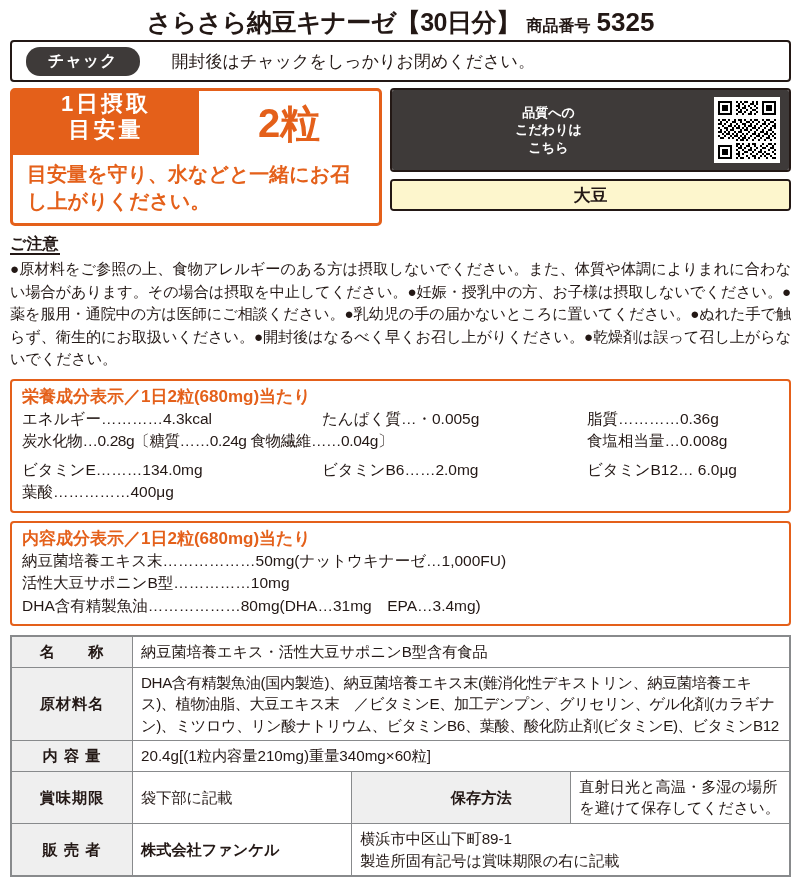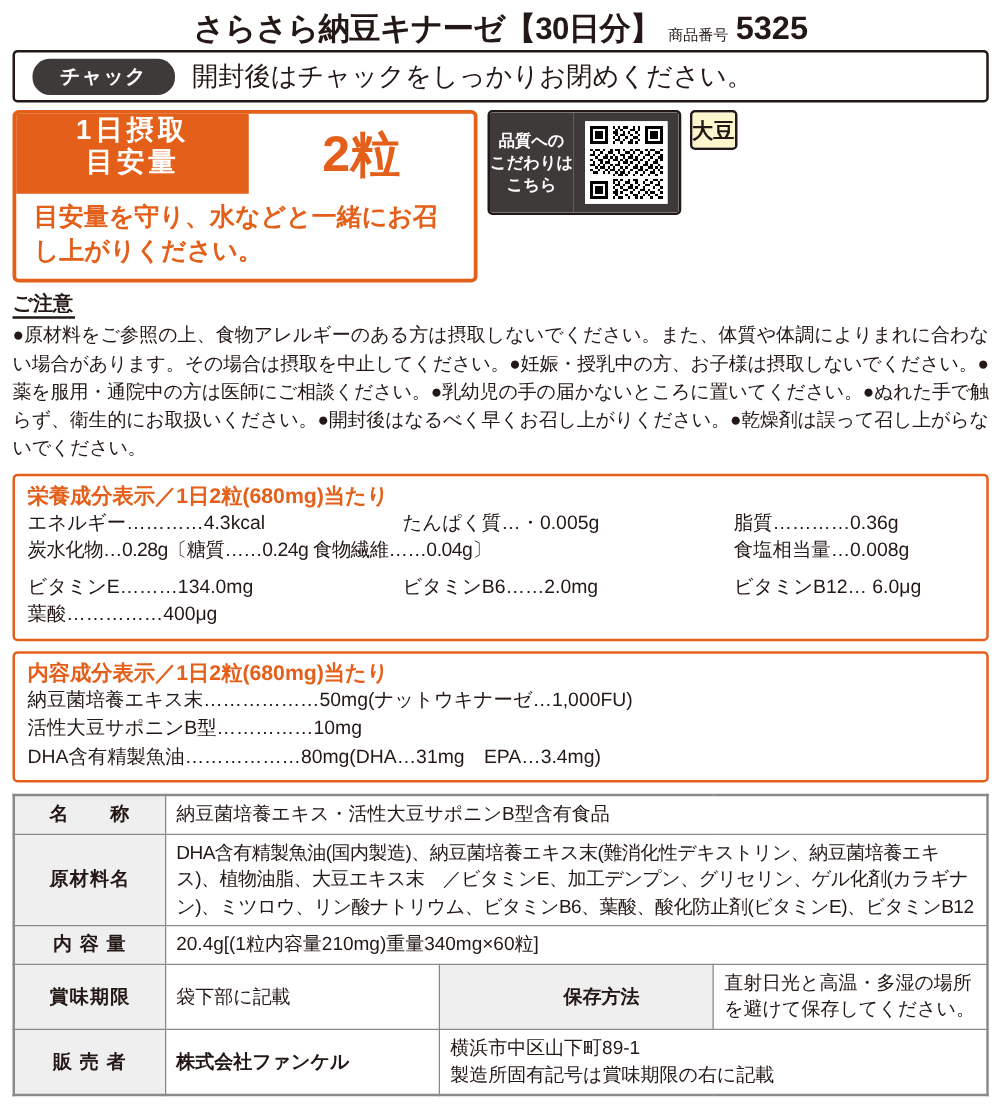--- a/index.html
+++ b/index.html
@@ -30,22 +30,22 @@
     padding-top: 6px;
     height: 34px;
     gap: 6px;
   }
   .header-title {
     font-size: 25px;
     font-weight: bold;
     letter-spacing: -0.5px;
   }
   .header-code-label {
-    font-size: 12px;
-    font-weight: normal;
+    font-size: 16px;
+    font-weight: bold;
     align-self: flex-end;
     padding-bottom: 3px;
   }
   .header-code-value {
     font-size: 26px;
     font-weight: bold;
     letter-spacing: 0px;
   }
 
   
@@ -61,22 +61,22 @@
   .chuck-pill {
     background: #3e3a39;
     color: #ffffff;
     border-radius: 14px;
     font-size: 16px;
     font-weight: bold;
     padding: 4px 22px;
     letter-spacing: 1px;
   }
   .chuck-text {
-    font-size: 21px;
-    margin-left: 14px;
+    font-size: 17px;
+    margin-left: 32px;
     letter-spacing: 0px;
   }
 
   
   .mid {
     display: flex;
     margin-top: 6px;
     gap: 8px;
   }
   .dose-box {
@@ -115,20 +115,21 @@
     font-size: 20px;
     font-weight: bold;
     line-height: 1.35;
     padding: 6px 10px 8px 14px;
     letter-spacing: 0px;
   }
 
   .mid-right {
     flex: 1;
     display: flex;
+    flex-direction: column;
     gap: 7px;
   }
   .quality-box {
     border: 2px solid #231815;
     border-radius: 4px;
     height: 84px;
     display: flex;
     box-sizing: border-box;
     overflow: hidden;
   }

